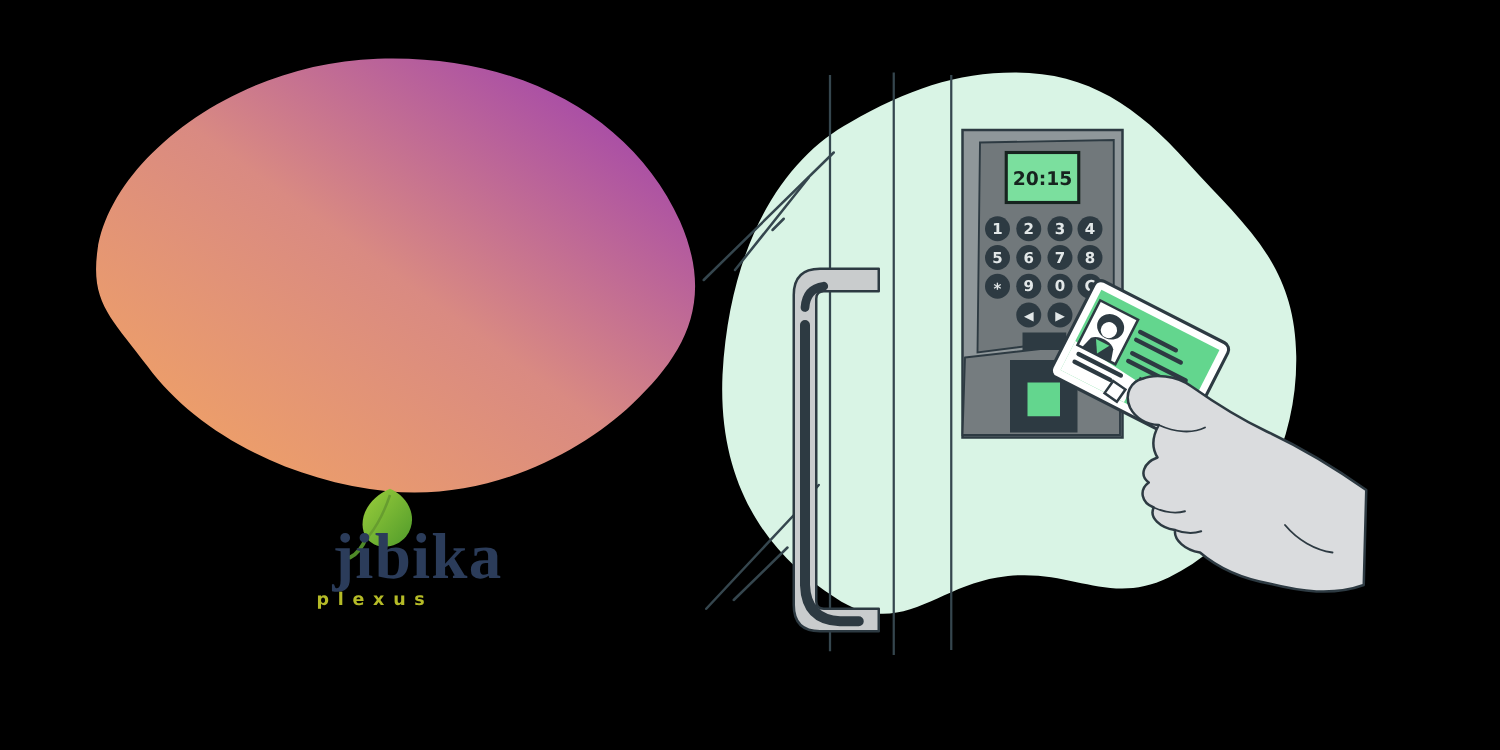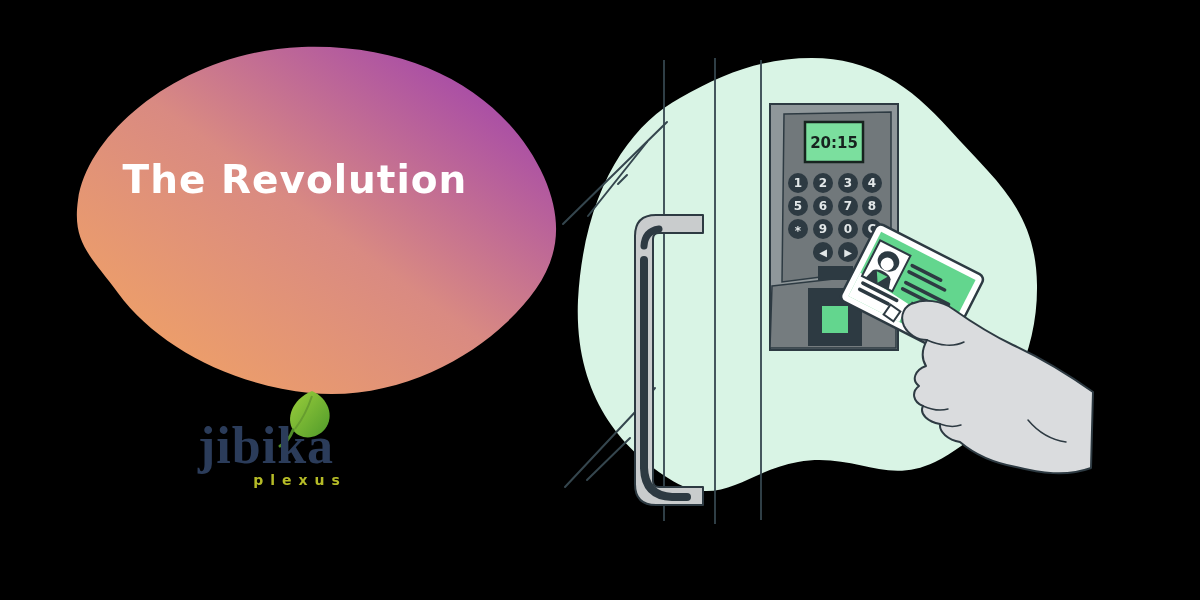--- a/index.html
+++ b/index.html
@@ -6,21 +6,21 @@
   .stage{position:relative;width:1200px;height:600px;background:#000;overflow:hidden;
          font-family:"DejaVu Sans",sans-serif;}
   
   .banner-blob{position:absolute;left:60px;top:35px;width:500px;height:370px;}
   .title{position:absolute;left:95px;top:148px;width:400px;text-align:center;
          color:#fff;font-size:39px;font-weight:700;letter-spacing:1px;line-height:63px;
          font-family:"DejaVu Sans",sans-serif;}
   
   .logo{position:absolute;left:198px;top:386px;width:204px;height:130px;}
   .logo .leaf{position:absolute;left:78px;top:2px;width:62px;height:64px;}
-  .logo .brand{position:absolute;left:0;right:0;top:30px;text-align:left;
+  .logo .brand{position:absolute;left:0;right:0;top:30px;text-align:right;
        font-family:"Liberation Serif","DejaVu Serif",serif;font-weight:700;
        font-size:52px;letter-spacing:1px;}
   .logo .sub-brand{position:absolute;left:0;right:0;top:86px;text-align:center;
        font-family:"DejaVu Sans",sans-serif;font-weight:700;font-size:14px;
        letter-spacing:7px;text-transform:lowercase;}
   
   .illustration{position:absolute;left:560px;top:0;width:560px;height:600px;}
   .disp-text{font-family:"DejaVu Sans",sans-serif;font-weight:700;font-size:15px;}
   .key-text{font-family:"DejaVu Sans",sans-serif;font-weight:700;font-size:12px;}
   .arrow-text{font-family:"DejaVu Sans",sans-serif;font-size:10px;}
@@ -41,21 +41,20 @@
     <path d="M 18,165
              C 28,95 125,16 242,12
              C 360,8 448,62 484,142
              C 512,206 488,248 446,288
              C 404,328 330,366 250,358
              C 170,350 96,310 58,258
              C 30,220 12,208 18,165 Z" fill="url(#blobGrad)"></path>
   </svg>
 
   <div class="title">
-    <div>The Revolution</div>
   </div>
 
   <div class="logo">
     <svg class="leaf" viewBox="0 0 62 64" aria-hidden="true">
       <defs>
         <linearGradient id="leafGrad" x1="0" y1="0" x2="1" y2="1">
           <stop offset="0" stop-color="#9ccf3c"></stop>
           <stop offset="1" stop-color="#4f9a2a"></stop>
         </linearGradient>
       </defs>

